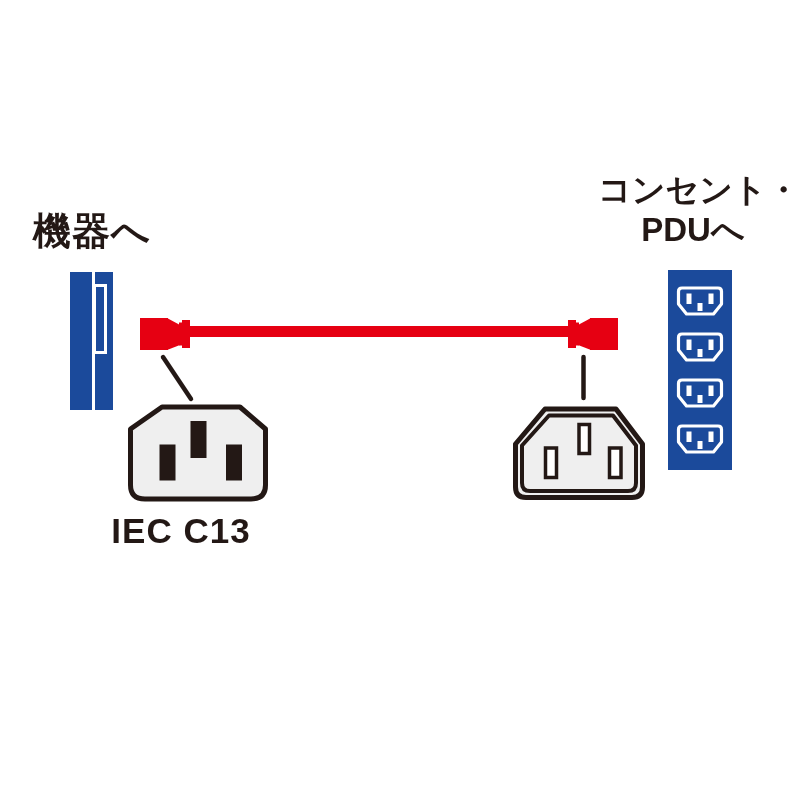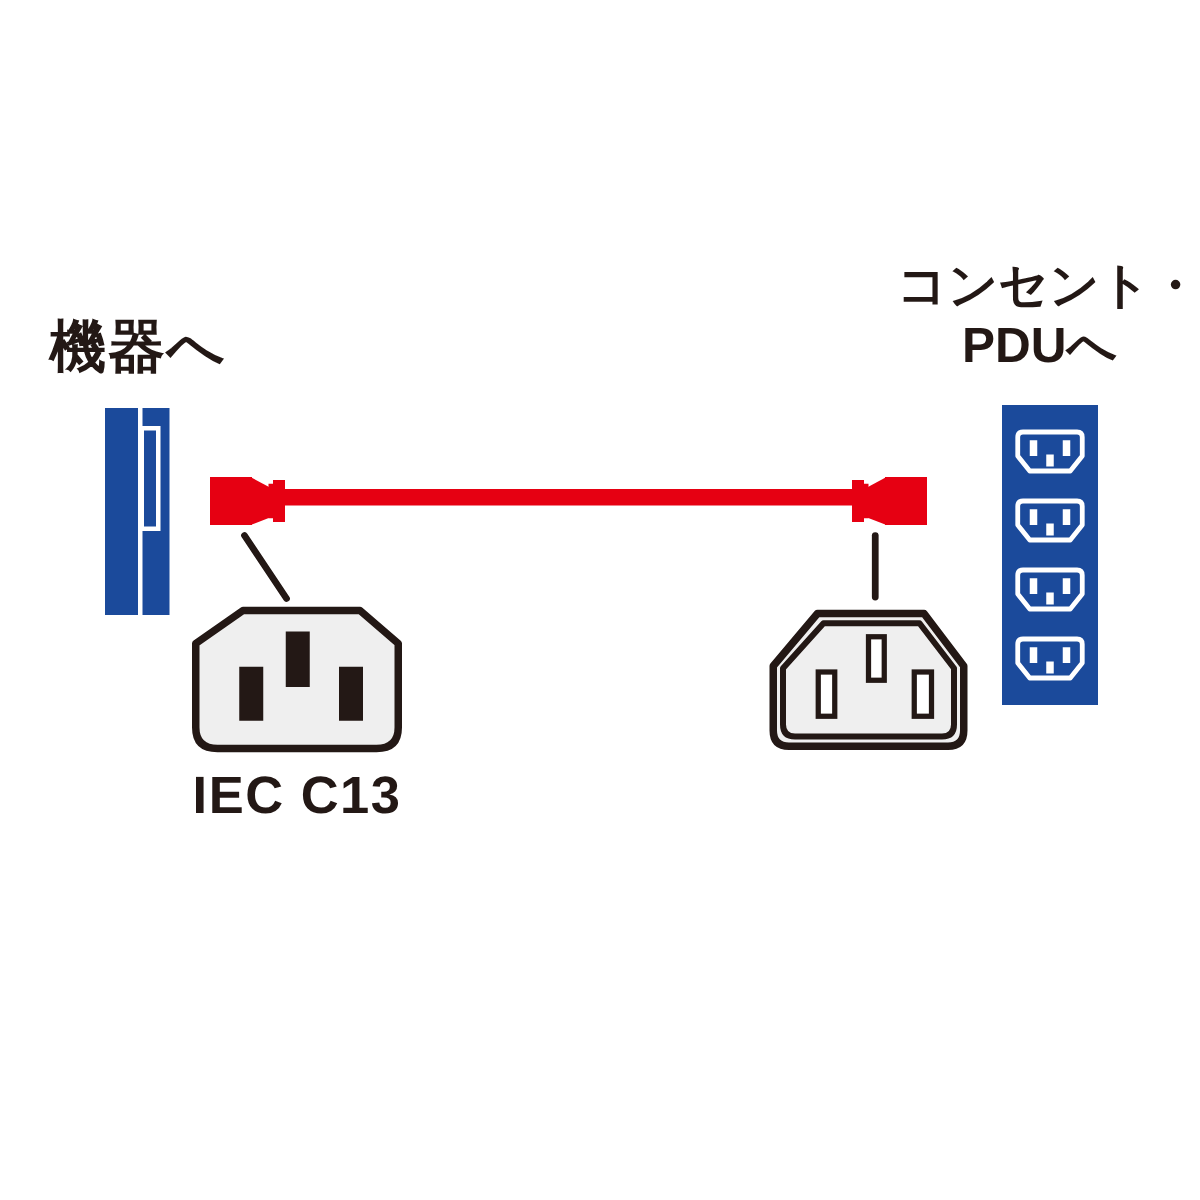--- a/index.html
+++ b/index.html
@@ -20,21 +20,21 @@
     left:33px;top:206px;font-size:38px;font-weight:bold;letter-spacing:1px;white-space:nowrap;
   }
   .label-outlet{
     left:598px;top:170px;width:190px;text-align:center;
     font-size:33px;font-weight:bold;line-height:40px;white-space:nowrap;
   }
   .label-outlet span{display:block;}
   .connector-label{
     top:511px;text-align:center;font-size:35px;font-weight:bold;letter-spacing:1px;
   }
-  .c13-label{left:118px;width:160px;}
+  .c13-label{left:101px;width:160px;}
   .c14-label{left:502px;width:160px;}
   svg{display:block;}
   .blue-fill{fill:var(--device-blue);}
   .red-fill{fill:var(--cable-red);}
   .body-fill{fill:var(--connector-fill);stroke:var(--outline-dark);stroke-width:5;stroke-linejoin:round;}
   .inner-line{fill:none;stroke:var(--outline-dark);stroke-width:4;stroke-linejoin:round;}
   .slot-dark{fill:var(--outline-dark);}
   .pin-hollow{fill:#ffffff;stroke:var(--outline-dark);stroke-width:3.5;}
   .leader{stroke:var(--outline-dark);stroke-width:4.5;stroke-linecap:round;}
   .outlet-face{fill:none;stroke:#ffffff;stroke-width:3.2;stroke-linejoin:round;}

